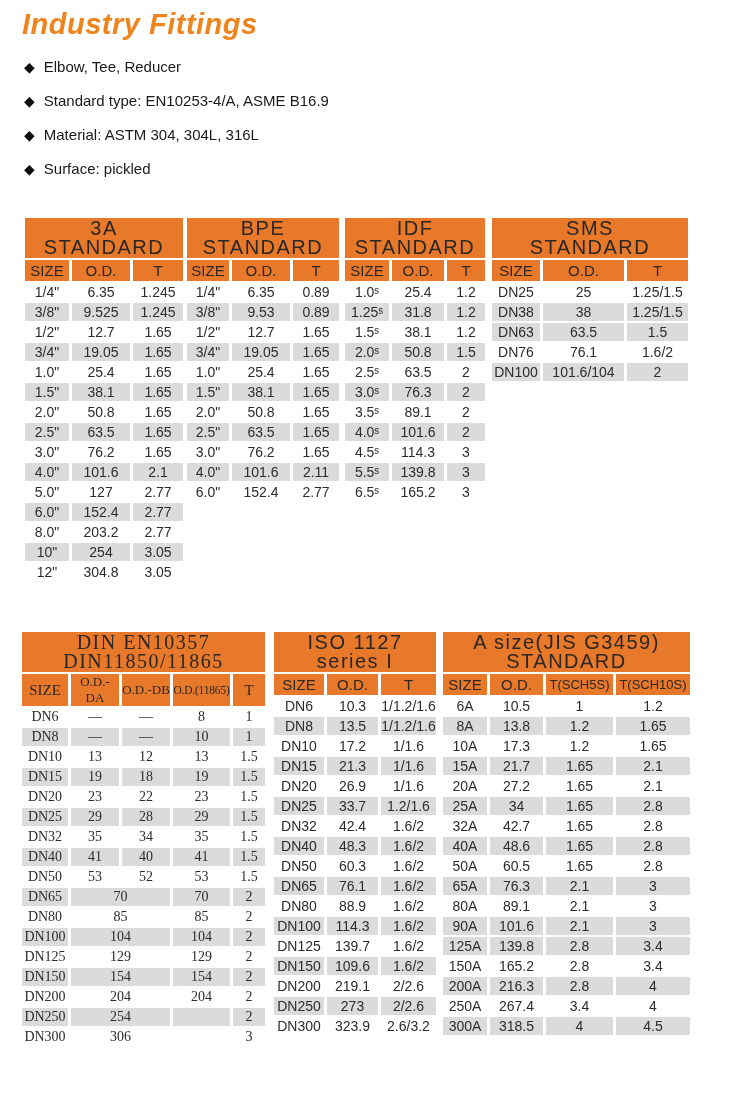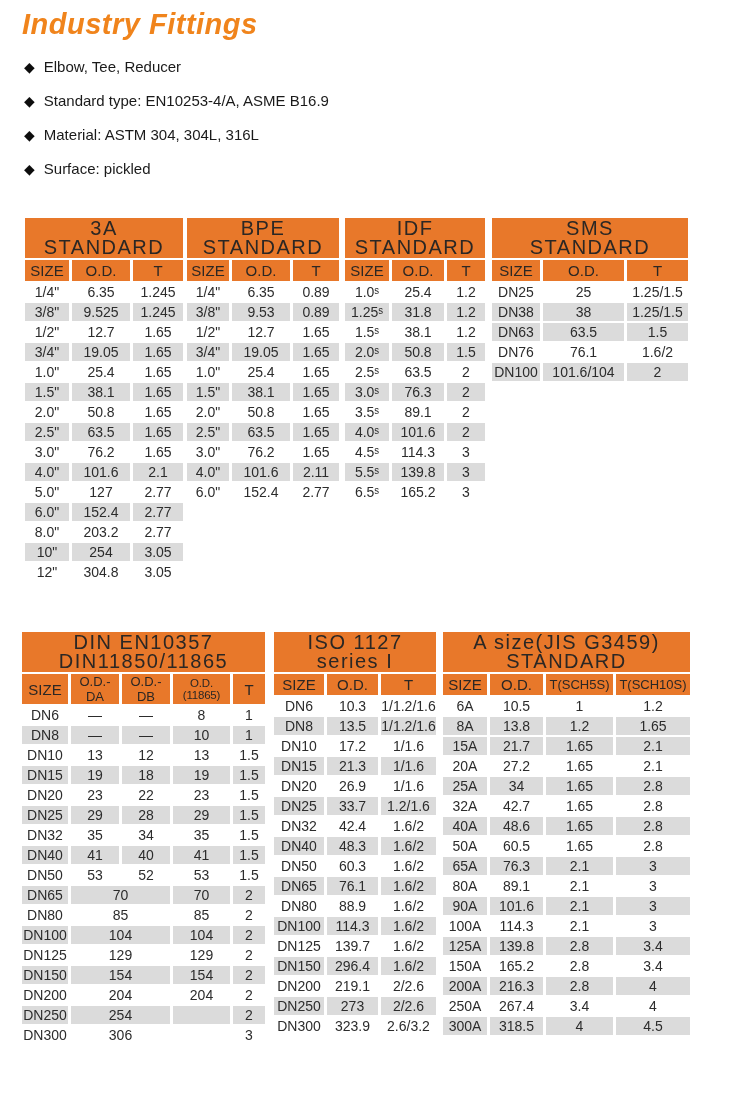--- a/index.html
+++ b/index.html
@@ -40,21 +40,21 @@
 
   
   #t3a{left:25px;top:218px;width:158px;}
   #t3a th:nth-child(1){width:47px}#t3a th:nth-child(2){width:61px}#t3a th:nth-child(3){width:50px}
   #bpe{left:187px;top:218px;width:152px;}
   #bpe th:nth-child(1){width:45px}#bpe th:nth-child(2){width:61px}#bpe th:nth-child(3){width:46px}
   #idf{left:345px;top:218px;width:140px;}
   #idf th:nth-child(1){width:47px}#idf th:nth-child(2){width:55px}#idf th:nth-child(3){width:38px}
   #sms{left:492px;top:218px;width:196px;}
   #sms th:nth-child(1){width:51px}#sms th:nth-child(2){width:84px}#sms th:nth-child(3){width:61px}
-  #din{left:22px;top:632px;width:243px;}
+  #din{left:22px;top:632px;width:243px;font-family:Liberation Serif, serif;}
   #din th:nth-child(1){width:49px}#din th:nth-child(2){width:51px}#din th:nth-child(3){width:51px}
   #din th:nth-child(4){width:60px}#din th:nth-child(5){width:32px}
   #din th:nth-child(2),#din th:nth-child(3){font-size:13px;}
   #din th:nth-child(4){font-size:11.5px;letter-spacing:-0.2px;}
   #iso{left:274px;top:632px;width:162px;}
   #iso th:nth-child(1){width:53px}#iso th:nth-child(2){width:54px}#iso th:nth-child(3){width:55px}
   #asize{left:443px;top:632px;width:247px;}
   #asize th:nth-child(1){width:47px}#asize th:nth-child(2){width:56px}
   #asize th:nth-child(3){width:70px}#asize th:nth-child(4){width:74px}
   #asize th:nth-child(3),#asize th:nth-child(4){font-size:13px;}
@@ -572,21 +572,21 @@
             <td>114.3</td>
             <td>1.6/2</td>
           </tr>
           <tr>
             <td>DN125</td>
             <td>139.7</td>
             <td>1.6/2</td>
           </tr>
           <tr class="stripe">
             <td>DN150</td>
-            <td>296.4</td>
+            <td>109.6</td>
             <td>1.6/2</td>
           </tr>
           <tr>
             <td>DN200</td>
             <td>219.1</td>
             <td>2/2.6</td>
           </tr>
           <tr class="stripe">
             <td>DN250</td>
             <td>273</td>
@@ -621,20 +621,26 @@
             <td>10.5</td>
             <td>1</td>
             <td>1.2</td>
           </tr>
           <tr class="stripe">
             <td>8A</td>
             <td>13.8</td>
             <td>1.2</td>
             <td>1.65</td>
           </tr>
+          <tr>
+            <td>10A</td>
+            <td>17.3</td>
+            <td>1.2</td>
+            <td>1.65</td>
+          </tr>
           <tr class="stripe">
             <td>15A</td>
             <td>21.7</td>
             <td>1.65</td>
             <td>2.1</td>
           </tr>
           <tr>
             <td>20A</td>
             <td>27.2</td>
             <td>1.65</td>
@@ -675,26 +681,20 @@
             <td>89.1</td>
             <td>2.1</td>
             <td>3</td>
           </tr>
           <tr class="stripe">
             <td>90A</td>
             <td>101.6</td>
             <td>2.1</td>
             <td>3</td>
           </tr>
-          <tr>
-            <td>100A</td>
-            <td>114.3</td>
-            <td>2.1</td>
-            <td>3</td>
-          </tr>
           <tr class="stripe">
             <td>125A</td>
             <td>139.8</td>
             <td>2.8</td>
             <td>3.4</td>
           </tr>
           <tr>
             <td>150A</td>
             <td>165.2</td>
             <td>2.8</td>

